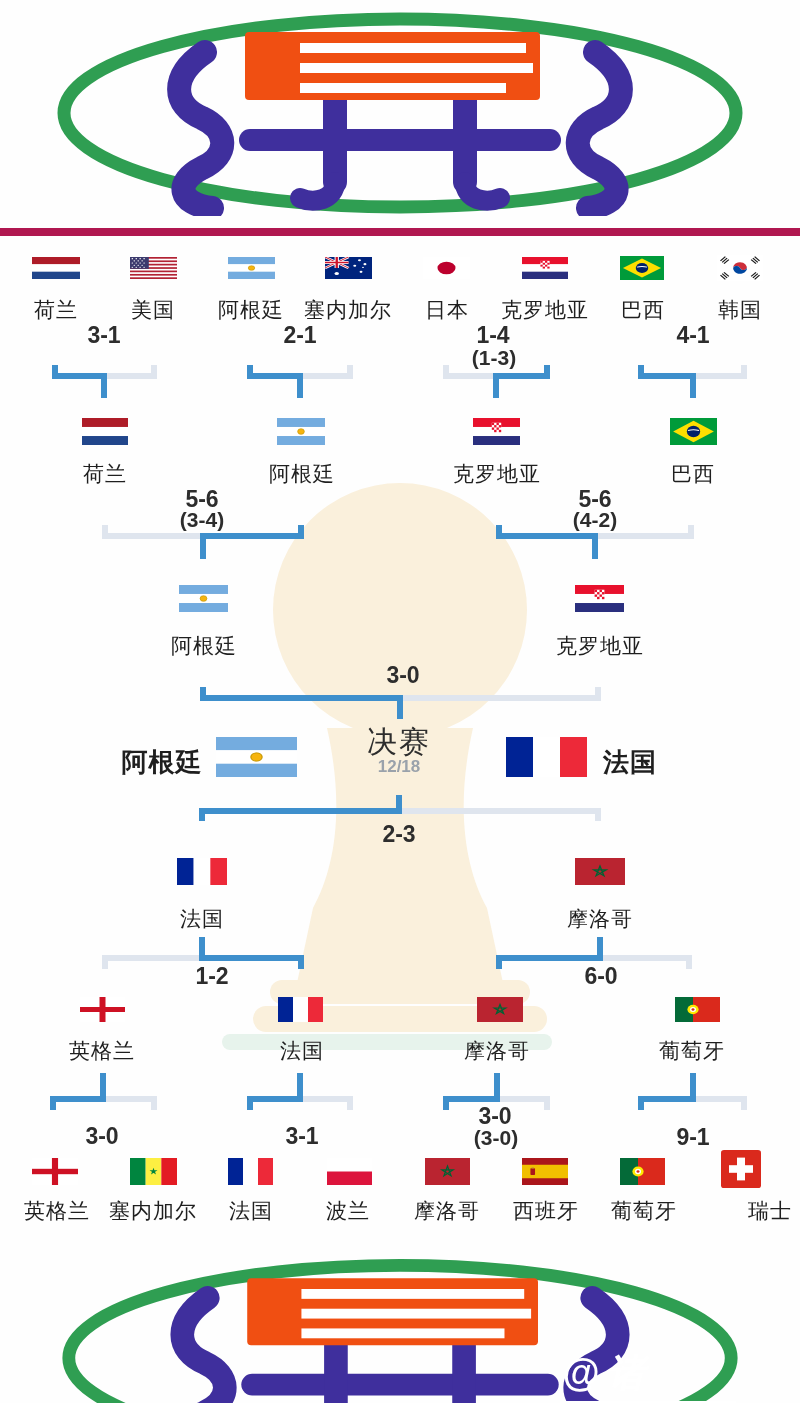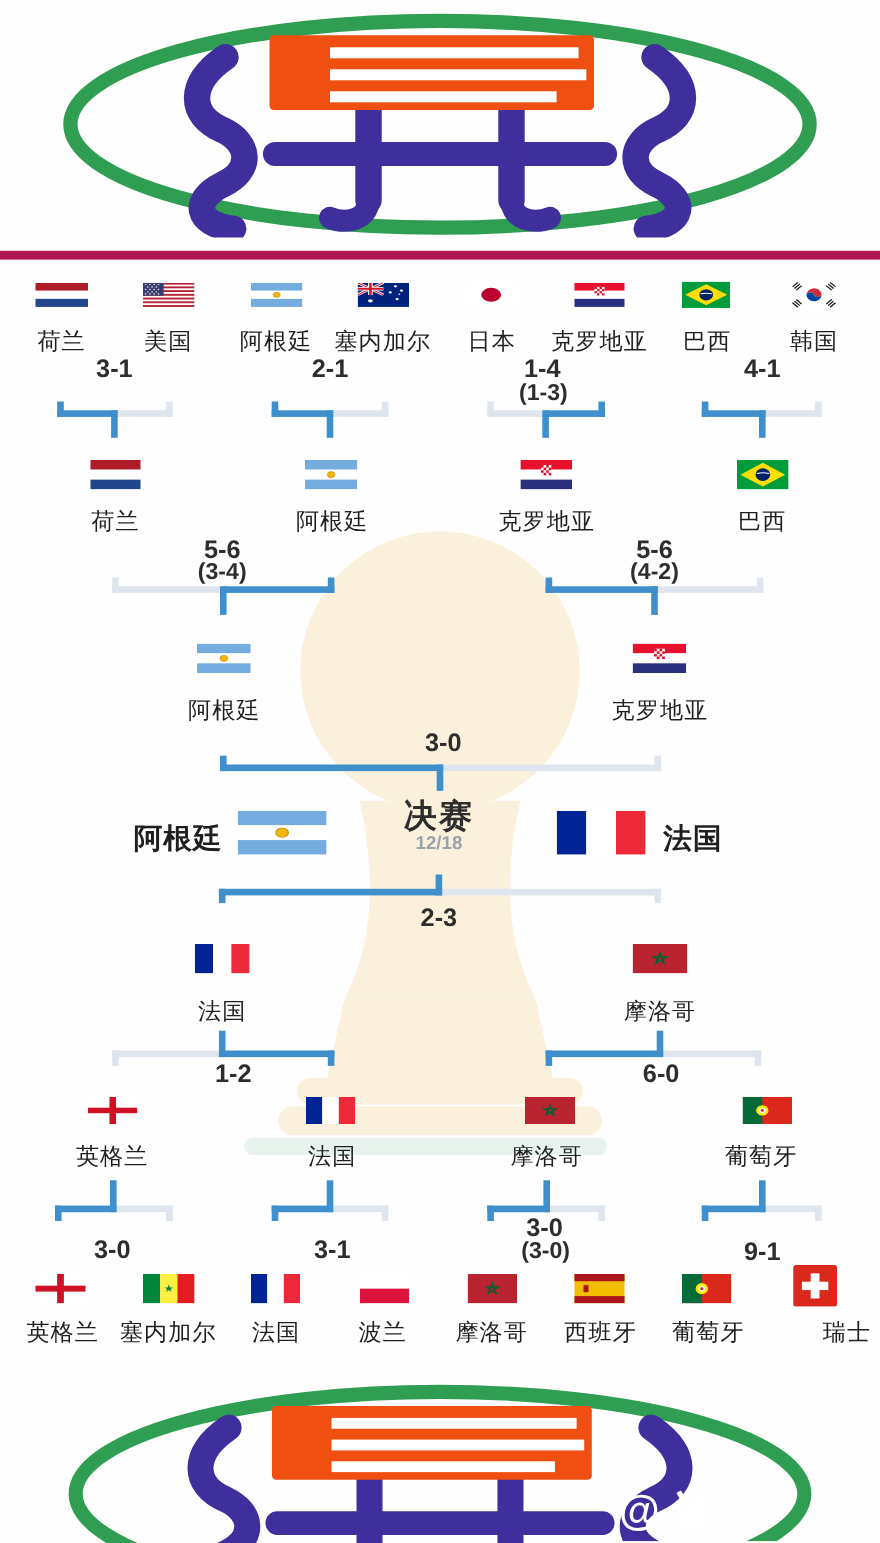--- a/index.html
+++ b/index.html
@@ -7,21 +7,21 @@
         font-family:"Liberation Sans","DejaVu Sans",sans-serif}
   .abs{position:absolute}
   .divider{position:absolute;left:0;width:800px;height:8px;background:var(--divider)}
   .team-label{position:absolute;transform:translateX(-50%);white-space:nowrap;
               font-size:21px;color:var(--label-text);letter-spacing:1px}
   .team-label.big{font-size:26px;font-weight:600}
   .score{position:absolute;transform:translateX(-50%);white-space:nowrap;
          font-size:23px;font-weight:700;color:var(--score-text)}
   .pens{position:absolute;transform:translateX(-50%);white-space:nowrap;
         font-size:21px;font-weight:700;color:var(--score-text)}
-  .final-title{position:absolute;transform:translateX(-50%);font-size:30px;font-weight:700;
+  .final-title{position:absolute;transform:translateX(-50%);font-size:30px;font-weight:400;
                color:var(--score-text);letter-spacing:2px}
   .final-date{position:absolute;transform:translateX(-50%);font-size:17px;font-weight:600;
               color:var(--date-text)}
   .h{position:absolute;height:6px}
   .v{position:absolute;width:6px}
   .w{background:var(--connector-win)}
   .l{background:var(--connector-lose)}
   .flag{position:absolute;display:block}
   .watermark{position:absolute;color:#fff;font-size:38px;font-style:italic;font-weight:700;
              border-bottom:4px solid #fff;padding:0 6px 2px 2px;letter-spacing:8px;white-space:nowrap}

